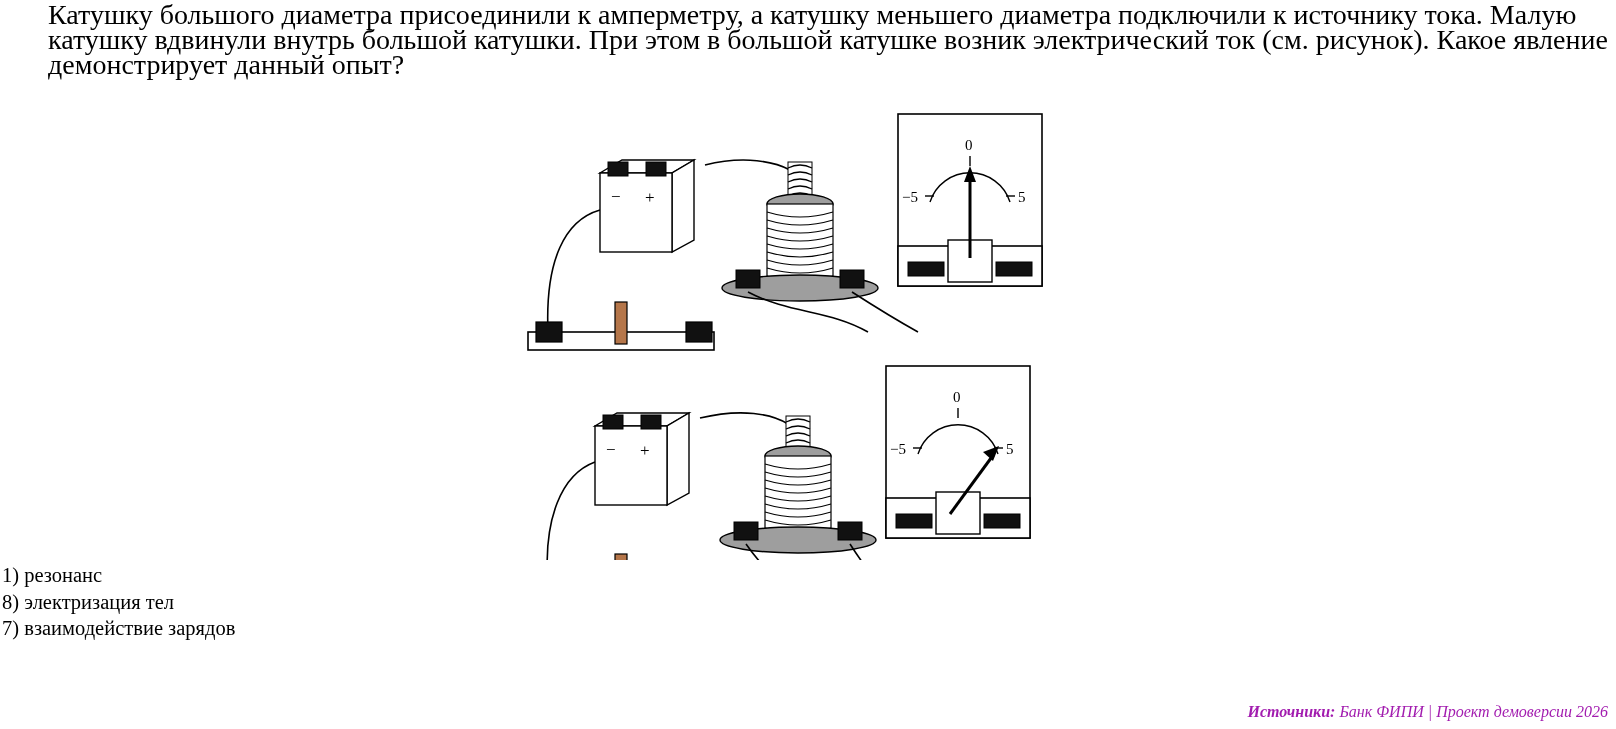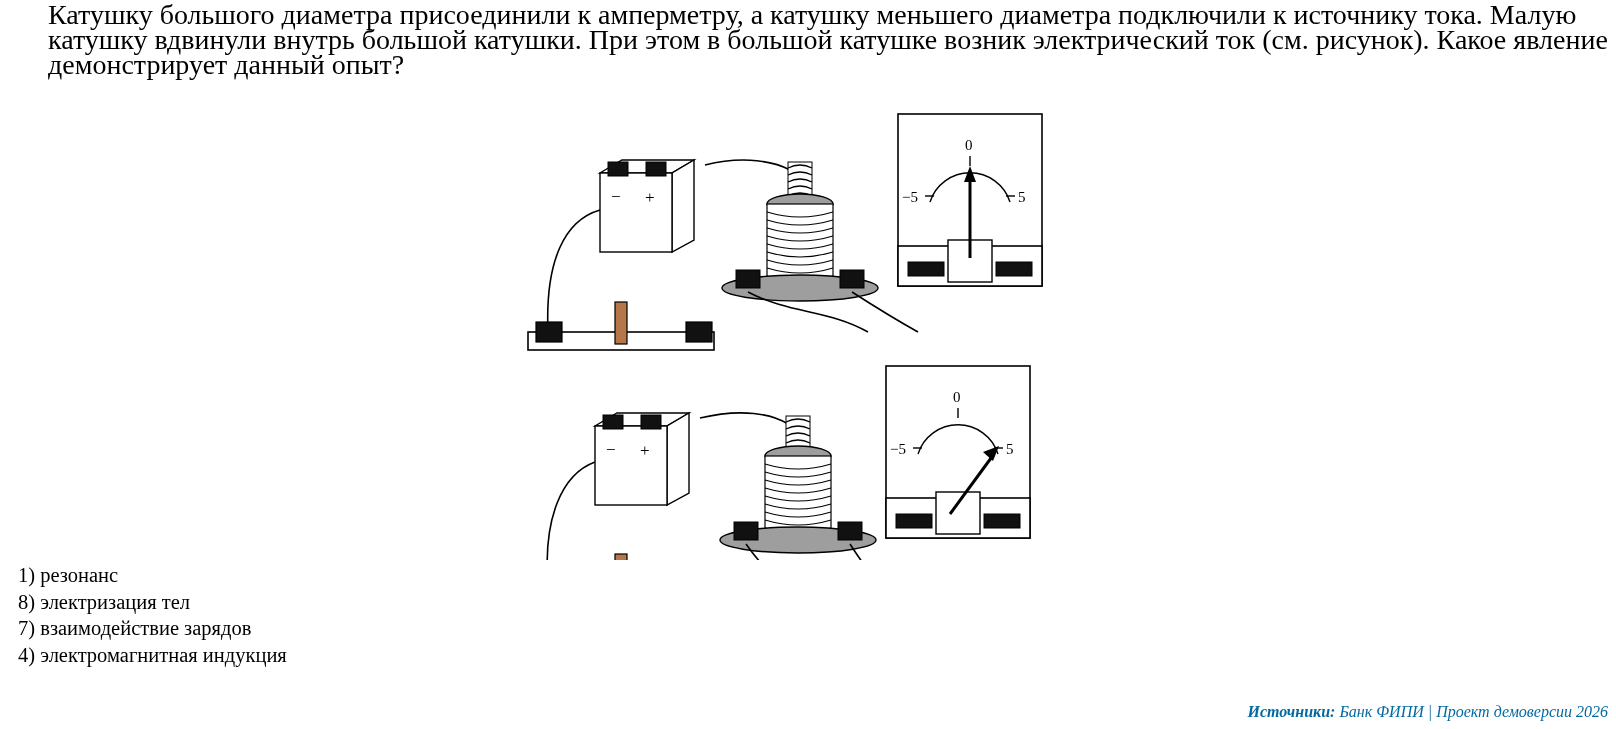--- a/index.html
+++ b/index.html
@@ -34,30 +34,29 @@
   }
   .answers {
     position: absolute;
     left: 2px;
     top: 562px;
     font-size: 20.5px;
     line-height: 26.5px;
   }
   .answers div {
     white-space: nowrap;
-    margin-left: 16px;
   }
   .source-line {
     position: absolute;
     right: 8px;
     bottom: 8px;
     font-size: 16px;
     font-style: italic;
     text-align: right;
-    color: #0369a1;
+    color: #a21caf;
   }
   .source-label {
     font-weight: bold;
     font-style: italic;
   }
   svg { display: block; }
 </style>
 </head>
 <body>
 
@@ -209,19 +208,18 @@
         <rect x="984" y="186" width="36" height="14" fill="#111" stroke="#000" stroke-width="1"></rect>
       </g>
     </g>
   </svg>
 </div>
 
 <div class="answers">
   <div>1) резонанс</div>
   <div>8) электризация тел</div>
   <div>7) взаимодействие зарядов</div>
-  <div>4) электромагнитная индукция</div>
 </div>
 
 <div class="source-line">
   <span class="source-label">Источники:</span>
   <span>Банк ФИПИ | Проект демоверсии 2026</span>
 </div>
 
 </body></html>

